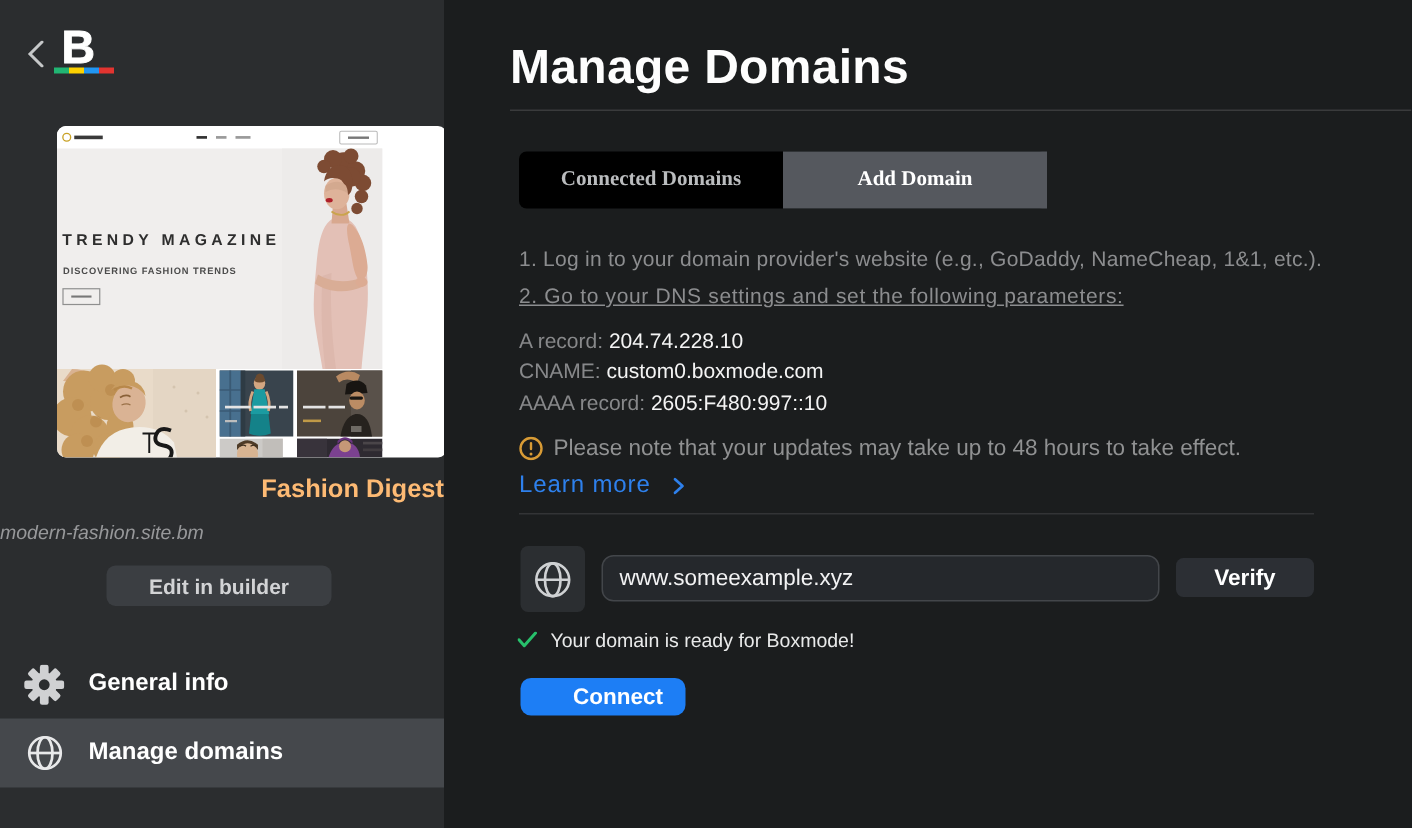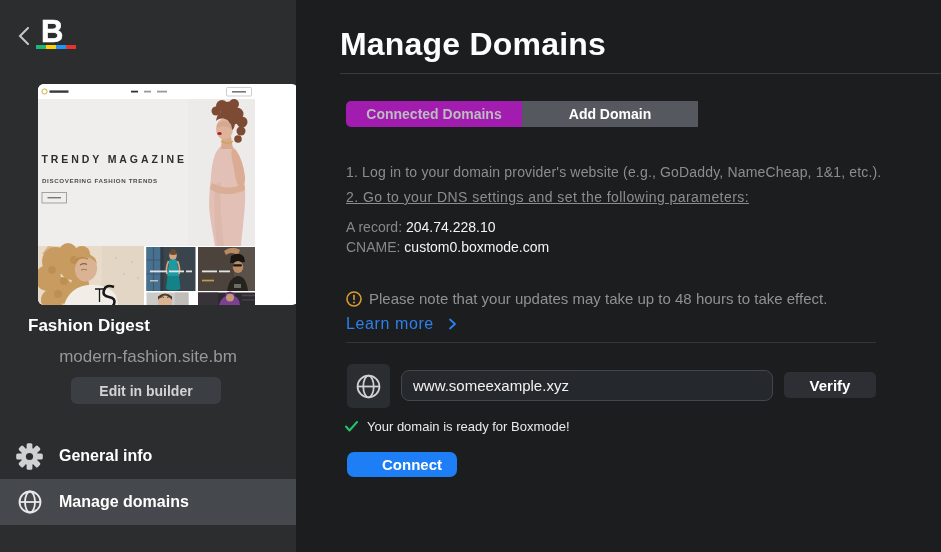--- a/index.html
+++ b/index.html
@@ -7,37 +7,37 @@
   #app{position:relative;width:941px;height:552px;overflow:hidden;will-change:transform;
        font-family:"Liberation Sans",sans-serif;background:#1b1d1e;}
 
   
   #sidebar{position:absolute;left:0;top:0;width:296px;height:552px;background:#2b2d2f;}
   #backchev{position:absolute;left:18px;top:27px;}
   #blogo{position:absolute;left:41px;top:14px;font-size:31px;font-weight:bold;color:#fff;letter-spacing:0;-webkit-text-stroke:0.6px #fff;}
   #cbar{position:absolute;left:36px;top:45px;width:40px;height:4px;display:flex;}
   #cbar div{flex:1;height:4px;}
   #thumb{position:absolute;left:38px;top:84px;width:260px;height:221px;border-radius:6px;overflow:hidden;background:#fff;}
-  #sitename{position:absolute;left:0;top:316px;width:296px;text-align:left;color:#ffffff;
+  #sitename{position:absolute;left:0;top:316px;width:296px;text-align:right;color:#fdba74;
             font-size:17px;font-weight:bold;padding-left:28px;}
-  #sitedom{position:absolute;left:0;top:347px;width:296px;text-align:center;color:#97989a;font-size:17px;}
+  #sitedom{position:absolute;left:0;top:347px;width:296px;color:#97989a;font-size:13px;font-style:italic;}
   #editbtn{position:absolute;left:71px;top:377px;width:150px;height:27px;border-radius:6px;
            background:#3b3e42;color:#d2d3d5;font-size:14px;font-weight:bold;
            display:flex;align-items:center;justify-content:center;}
   .menurow{position:absolute;left:0;width:296px;height:46px;display:flex;align-items:center;
            color:#fff;font-size:16px;font-weight:bold;}
   .menurow .ic{width:27px;margin-left:16px;margin-right:16px;display:flex;justify-content:center;}
   #row-general{top:433px;align-items:center;}
   #row-manage{top:479px;background:#45484c;}
 
   
   #main{position:absolute;left:296px;top:0;width:645px;height:552px;background:#1b1d1e;}
   #h1{position:absolute;left:44px;top:26px;color:#fdfdfd;font-size:32px;font-weight:bold;letter-spacing:0.2px;}
   #div1{position:absolute;left:44px;top:73px;right:0;height:1px;background:#3a3b3c;}
-  #tabs{position:absolute;left:50px;top:101px;width:352px;height:26px;background:#a21caf;border-radius:5px;display:flex;}
+  #tabs{position:absolute;left:50px;top:101px;width:352px;height:38px;background:#000000;border-radius:5px;display:flex;font-family:Liberation Serif, serif;}
   .tab{flex:1;display:flex;align-items:center;justify-content:center;font-size:14px;font-weight:bold;}
   #tab1{color:#babcbe;}
   #tab2{color:#fff;background:#55585e;border-radius:0;}
   .para{position:absolute;left:50px;color:#8c8d8f;font-size:14px;}
   #p1{top:164px;letter-spacing:0.17px;}
   #p2{top:189px;letter-spacing:0.44px;text-decoration:underline;}
   .rec{position:absolute;left:50px;font-size:14px;color:#87888a;}
   .rec b{color:#f4f4f4;font-weight:normal;}
   #r1{top:219px;}
   #r2{top:239px;}
@@ -270,20 +270,21 @@
     <div id="h1">Manage Domains</div>
     <div id="div1"></div>
     <div id="tabs">
       <div class="tab" id="tab1">Connected Domains</div>
       <div class="tab" id="tab2">Add Domain</div>
     </div>
     <div class="para" id="p1">1. Log in to your domain provider's website (e.g., GoDaddy, NameCheap, 1&amp;1, etc.).</div>
     <div class="para" id="p2">2. Go to your DNS settings and set the following parameters:</div>
     <div class="rec" id="r1">A record: <b>204.74.228.10</b></div>
     <div class="rec" id="r2">CNAME: <b>custom0.boxmode.com</b></div>
+    <div class="rec" id="r3">AAAA record: <b>2605:F480:997::10</b></div>
     <div id="warn">
       <svg width="16" height="16" viewBox="0 0 16 16">
         <circle cx="8" cy="8" r="7" fill="none" stroke="#d89b35" stroke-width="1.6"></circle>
         <rect x="7.2" y="3.6" width="1.6" height="5.6" rx="0.8" fill="#d89b35"></rect>
         <circle cx="8" cy="11.6" r="1" fill="#d89b35"></circle>
       </svg>
       <span>Please note that your updates may take up to 48 hours to take effect.</span>
     </div>
     <div id="learn">Learn more
       <svg width="9" height="12" viewBox="0 0 9 12" style="margin-left:14px">

